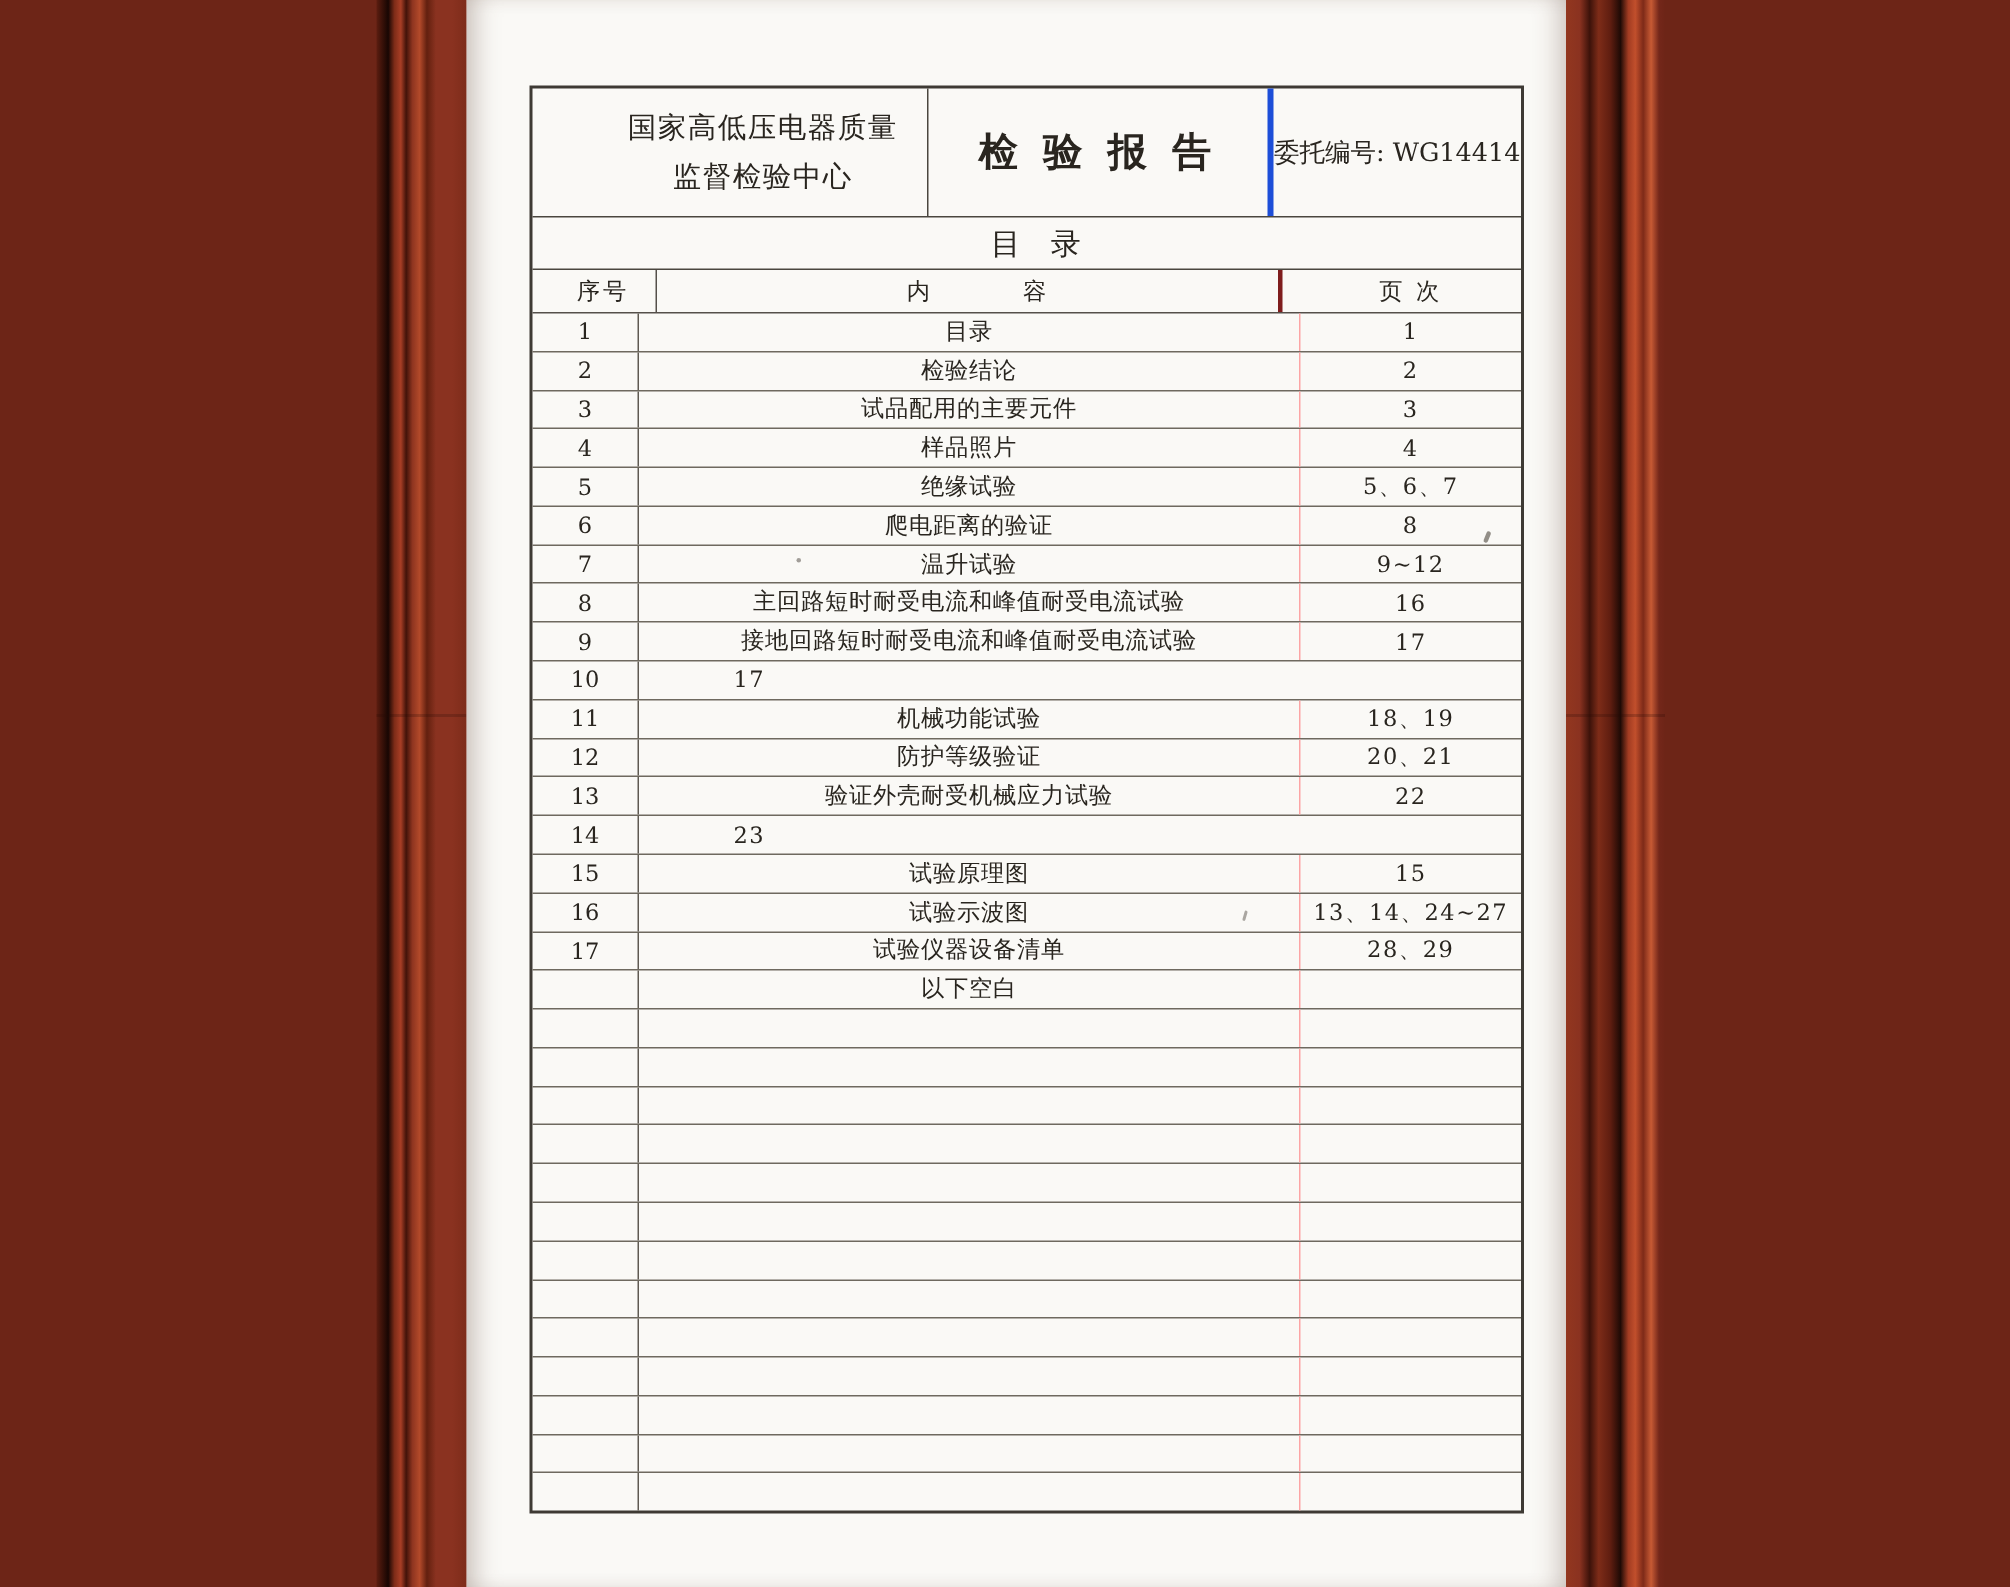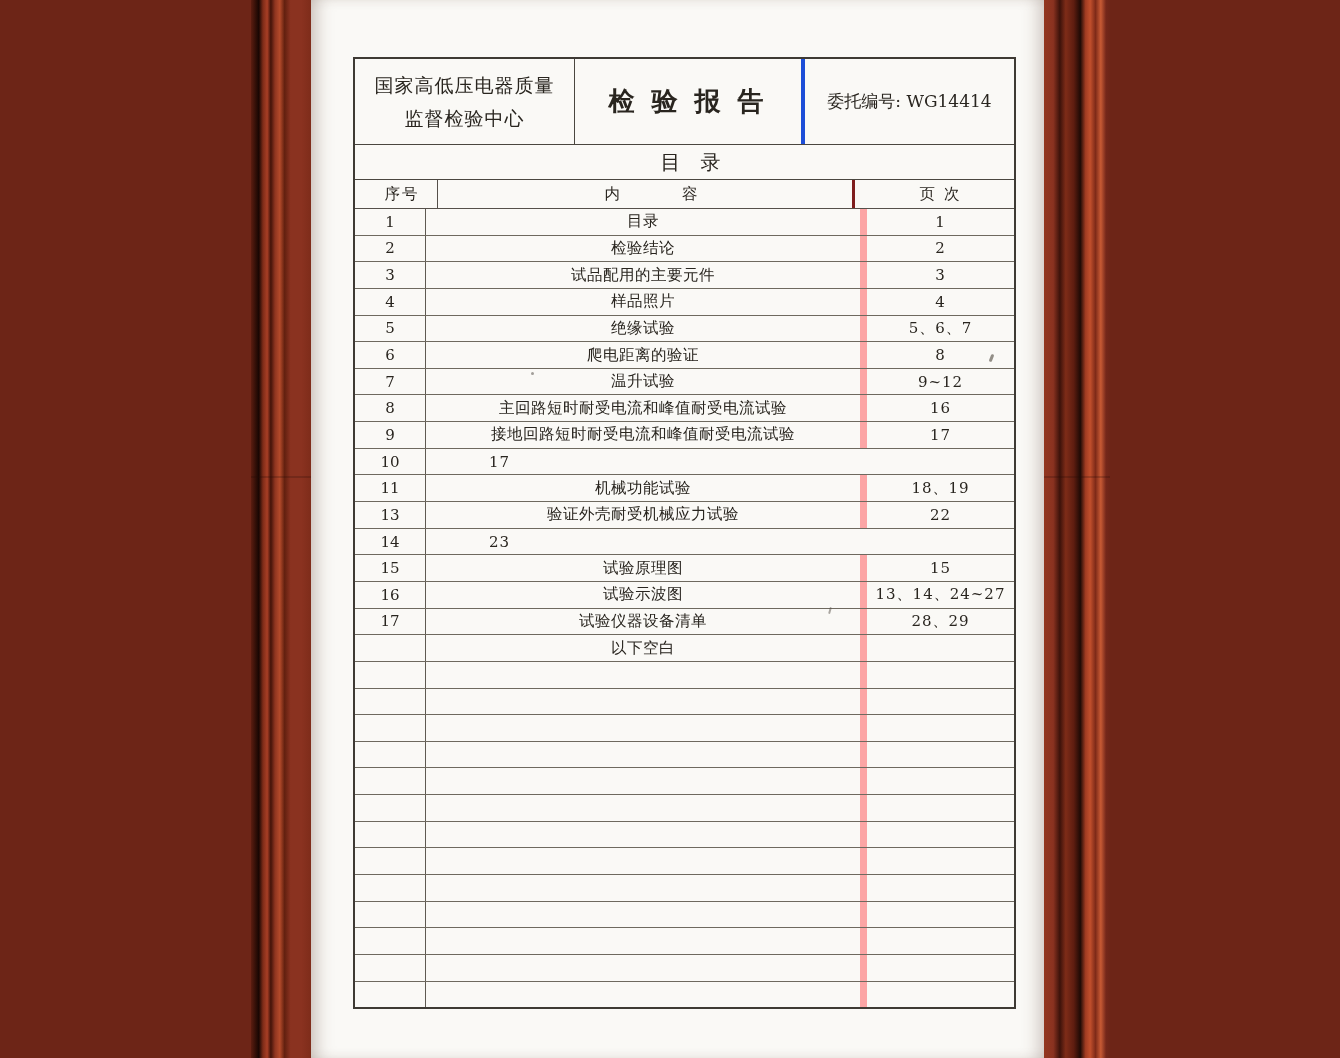--- a/index.html
+++ b/index.html
@@ -82,20 +82,21 @@
   .hdr-left {
     width: 219px;
     border-right: 1px solid #4a463f;
     display: flex;
     flex-direction: column;
     justify-content: center;
     align-items: center;
     font-size: 19px;
     letter-spacing: 1px;
     line-height: 1.7;
+    margin-left: 44px;
   }
   .hdr-center {
     width: 226px;
     border-right: 4px solid #1d4ed8;
     display: flex;
     align-items: center;
     justify-content: center;
     font-size: 26px;
     letter-spacing: 4px;
     white-space: nowrap;
@@ -153,21 +154,21 @@
   .cell-no {
     width: 70px;
     border-right: 1px solid #5f5a52;
     display: flex;
     align-items: center;
     justify-content: center;
     font-size: 15px;
   }
   .cell-content {
     flex: 1;
-    border-right: 7px solid #fca5a5;
+    border-right: 1px solid #fca5a5;
     display: flex;
     align-items: center;
     justify-content: center;
     font-size: 15.5px;
     letter-spacing: .5px;
     white-space: nowrap;
   }
   .cell-page {
     width: 147px;
     display: flex;
@@ -263,20 +264,25 @@
         <div class="row">
           <div class="cell-no">10</div>
           <div class="cell-page">17</div>
         </div>
         <div class="row">
           <div class="cell-no">11</div>
           <div class="cell-content">机械功能试验</div>
           <div class="cell-page">18、19</div>
         </div>
         <div class="row">
+          <div class="cell-no">12</div>
+          <div class="cell-content">防护等级验证</div>
+          <div class="cell-page">20、21</div>
+        </div>
+        <div class="row">
           <div class="cell-no">13</div>
           <div class="cell-content">验证外壳耐受机械应力试验</div>
           <div class="cell-page">22</div>
         </div>
         <div class="row">
           <div class="cell-no">14</div>
           <div class="cell-page">23</div>
         </div>
         <div class="row">
           <div class="cell-no">15</div>

